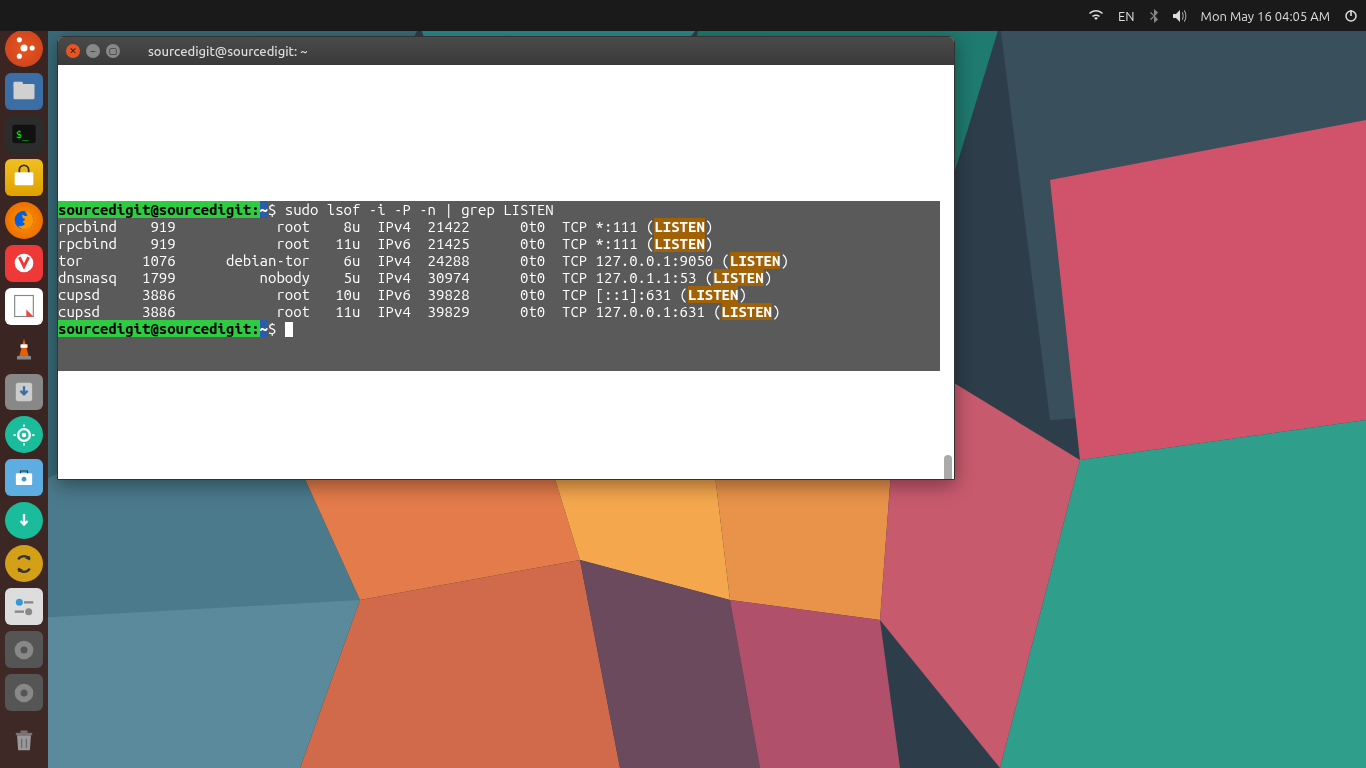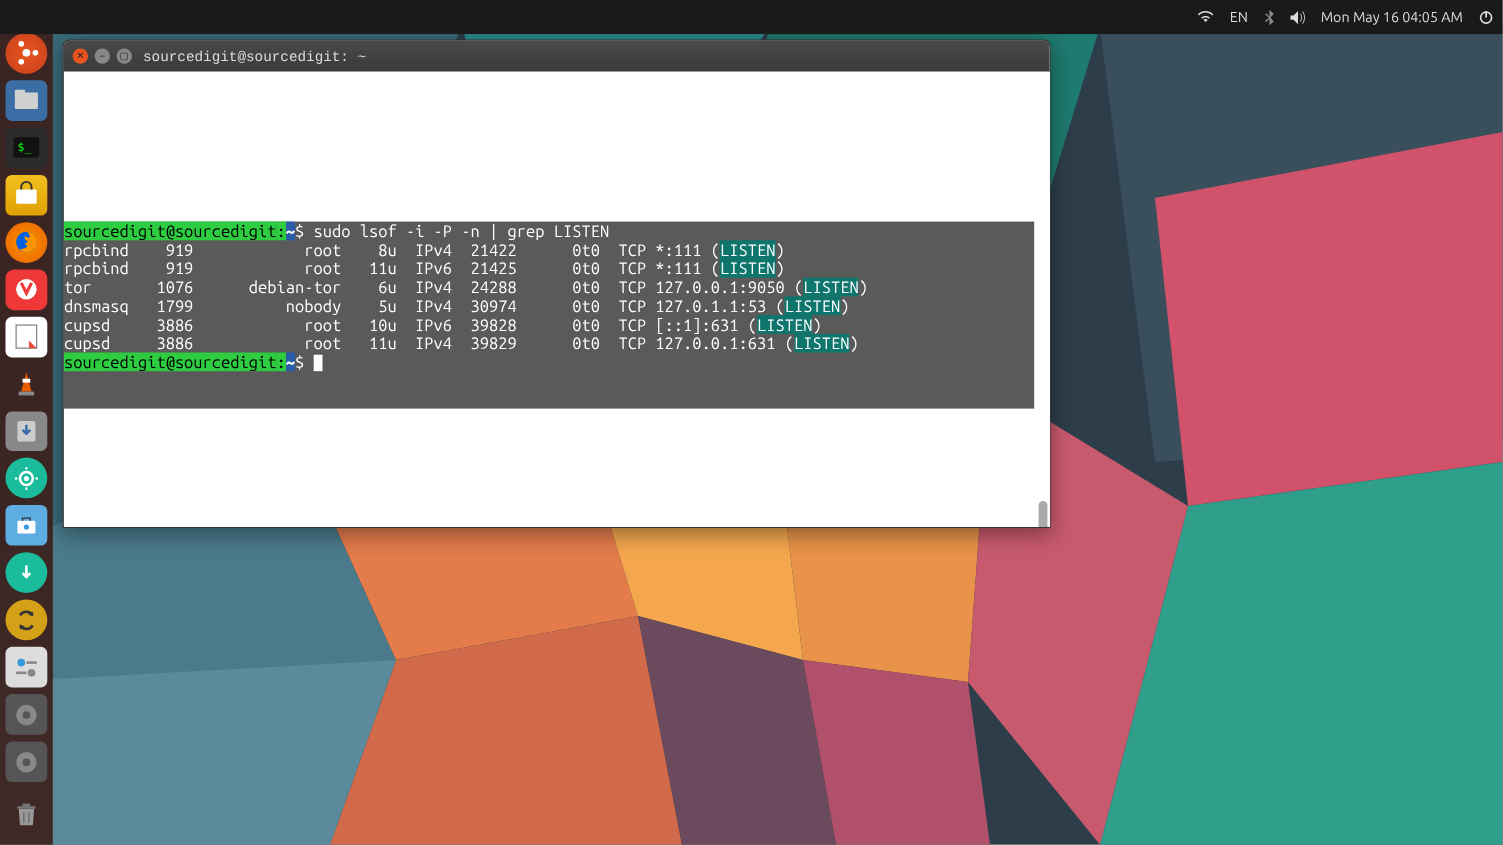--- a/index.html
+++ b/index.html
@@ -21,27 +21,27 @@
 .dock .spacer { flex: 1; }
 .dock .trash { margin-bottom: 8px; }
 
 
 .terminal { position: absolute; left: 57px; top: 36px; width: 898px; height: 444px; background: #fff; border: 1px solid #333; border-radius: 6px 6px 0 0; overflow: hidden; z-index: 5; box-shadow: 0 5px 20px rgba(0,0,0,0.4); }
 .titlebar { height: 28px; background: linear-gradient(#4a4a4a,#3a3a3a); display: flex; align-items: center; padding: 0 8px; gap: 6px; color: #ddd; font-size: 13px; }
 .tbtn { width: 14px; height: 14px; border-radius: 50%; display: flex; align-items: center; justify-content: center; font-size: 9px; color: #222; }
 .tbtn.close { background: #e95420; }
 .tbtn.min { background: #888; }
 .tbtn.max { background: #888; }
-.titlebar .title { margin-left: 4px; font-weight: 500; font-family: Liberation Mono, monospace; }
+.titlebar .title { margin-left: 22px; font-weight: 500; }
 
 .term-body { height: calc(100% - 28px); background: #fff; position: relative; overflow: auto; }
 .term-content { position: absolute; top: 136px; left: 0; right: 14px; background: #5a5a5a; color: #fff; font-family: 'Ubuntu Mono', monospace; font-size: 15px; line-height: 17px; white-space: pre; padding: 0; }
-.prompt-user { background: #2ecc40; color: #000; font-weight: normal; }
+.prompt-user { background: #2ecc40; color: #000; font-weight: bold; }
 .prompt-path { background: #2a5caa; color: #fff; font-weight: bold; }
-.listen { background: #0f766e; color: #fff; font-weight: normal; }
+.listen { background: #a16207; color: #fff; font-weight: bold; }
 .cursor { background: #fff; display: inline-block; width: 8px; height: 15px; vertical-align: text-bottom; }
 .scroll-thumb { position: absolute; right: 2px; top: 390px; width: 8px; height: 40px; background: #aaa; border-radius: 4px; }
 </style>
 </head>
 <body>
 
 <svg class="wallpaper" viewBox="0 0 1366 768" preserveAspectRatio="none">
   <rect width="1366" height="768" fill="#2d3e4a"></rect>
   <polygon points="0,24 420,24 260,380 0,500" fill="#3a6b7a"></polygon>
   <polygon points="420,24 700,24 500,300" fill="#2a8a8a"></polygon>

